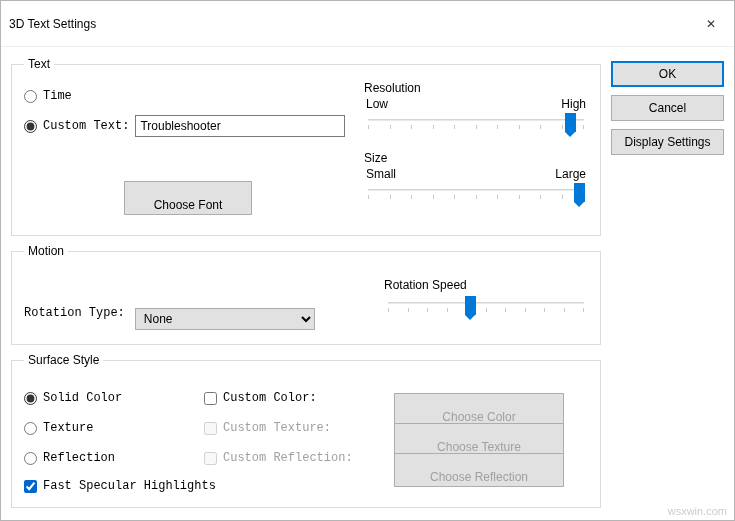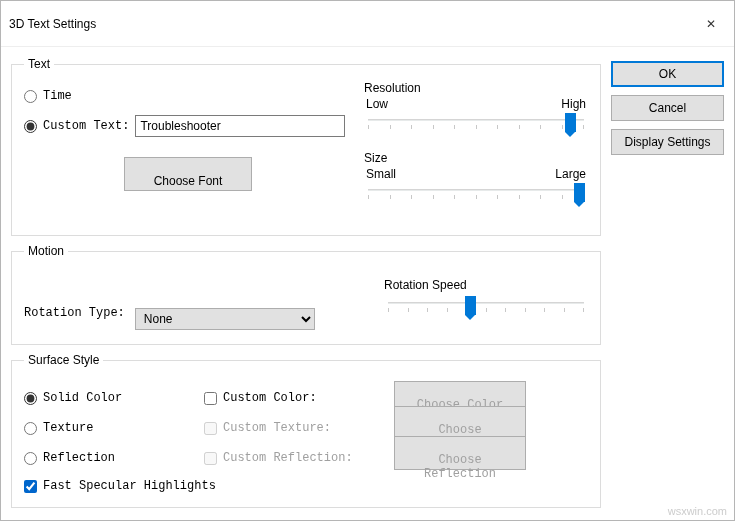--- a/index.html
+++ b/index.html
@@ -24,21 +24,21 @@
     input[type="radio"] { width: 13px; height: 13px; accent-color: #333; }
     input[type="radio"]:checked { accent-color: #333; }
     input[type="checkbox"] { width: 13px; height: 13px; accent-color: #0066cc; }
     label { color: #000; font-family: Liberation Mono, monospace; }
     label.disabled { color: #a0a0a0; }
     
     .text-input { width: 210px; height: 22px; border: 1px solid #7a7a7a; padding: 2px 4px; font-size: 12px; }
     
     .choose-font-row { margin-top: 20px; padding-left: 100px; }
     
-    .btn { height: 23px; padding: 16px 16px; background: #e1e1e1; border: 1px solid #adadad; cursor: pointer; color: #000; font-size: 12px; }
+    .btn { height: 23px; padding: 16px 16px; background: #e1e1e1; border: 1px solid #adadad; cursor: pointer; color: #000; font-size: 12px; margin-top: 24px; }
     .btn:disabled { color: #a0a0a0; cursor: default; }
     
     .side-btn { width: 100%; height: 26px; background: #e1e1e1; border: 1px solid #adadad; cursor: pointer; font-size: 12px; color: #000; }
     .side-btn.primary { border: 2px solid #0078d7; background: #e1e1e1; }
     
     .slider-block { margin-bottom: 12px; }
     .slider-label { color: #000; margin-bottom: 2px; }
     .slider-minmax { display: flex; justify-content: space-between; color: #000; margin-bottom: 0px; padding: 0 2px; }
     .slider-track { position: relative; height: 28px; padding-top: 4px; }
     .slider-rail { position: absolute; top: 8px; left: 4px; right: 4px; height: 3px; background: #e7eaea; border-top: 1px solid #d5d5d5; border-bottom: 1px solid #fff; }
@@ -50,21 +50,21 @@
     .motion-inner { display: flex; align-items: flex-start; padding-top: 10px; }
     .motion-left { display: flex; align-items: center; gap: 10px; width: 360px; padding-top: 18px; }
     .motion-right { flex: 1; }
     select { width: 180px; height: 22px; border: 1px solid #adadad; background: #e1e1e1; font-size: 12px; padding-left: 4px; margin-top: 12px; }
     
     .surface-inner { padding-top: 6px; }
     .surface-row { display: flex; align-items: center; height: 30px; }
     .surface-col1 { width: 180px; display: flex; align-items: center; gap: 6px; }
     .surface-col2 { width: 190px; display: flex; align-items: center; gap: 6px; }
     .surface-col3 { }
-    .surface-col3 .btn { width: 132px; font-family: Liberation Mono, monospace; }
+    .surface-col3 .btn { width: 170px; }
     .specular-row { margin-top: 6px; display: flex; align-items: center; gap: 6px; }
     
     .watermark { position: absolute; bottom: 4px; right: 8px; color: #ccc; font-size: 11px; }
   </style>
 </head>
 <body>
 
 <div class="title-bar">
   <span class="title-bar-text">3D Text Settings</span>
   <div class="close-btn">

